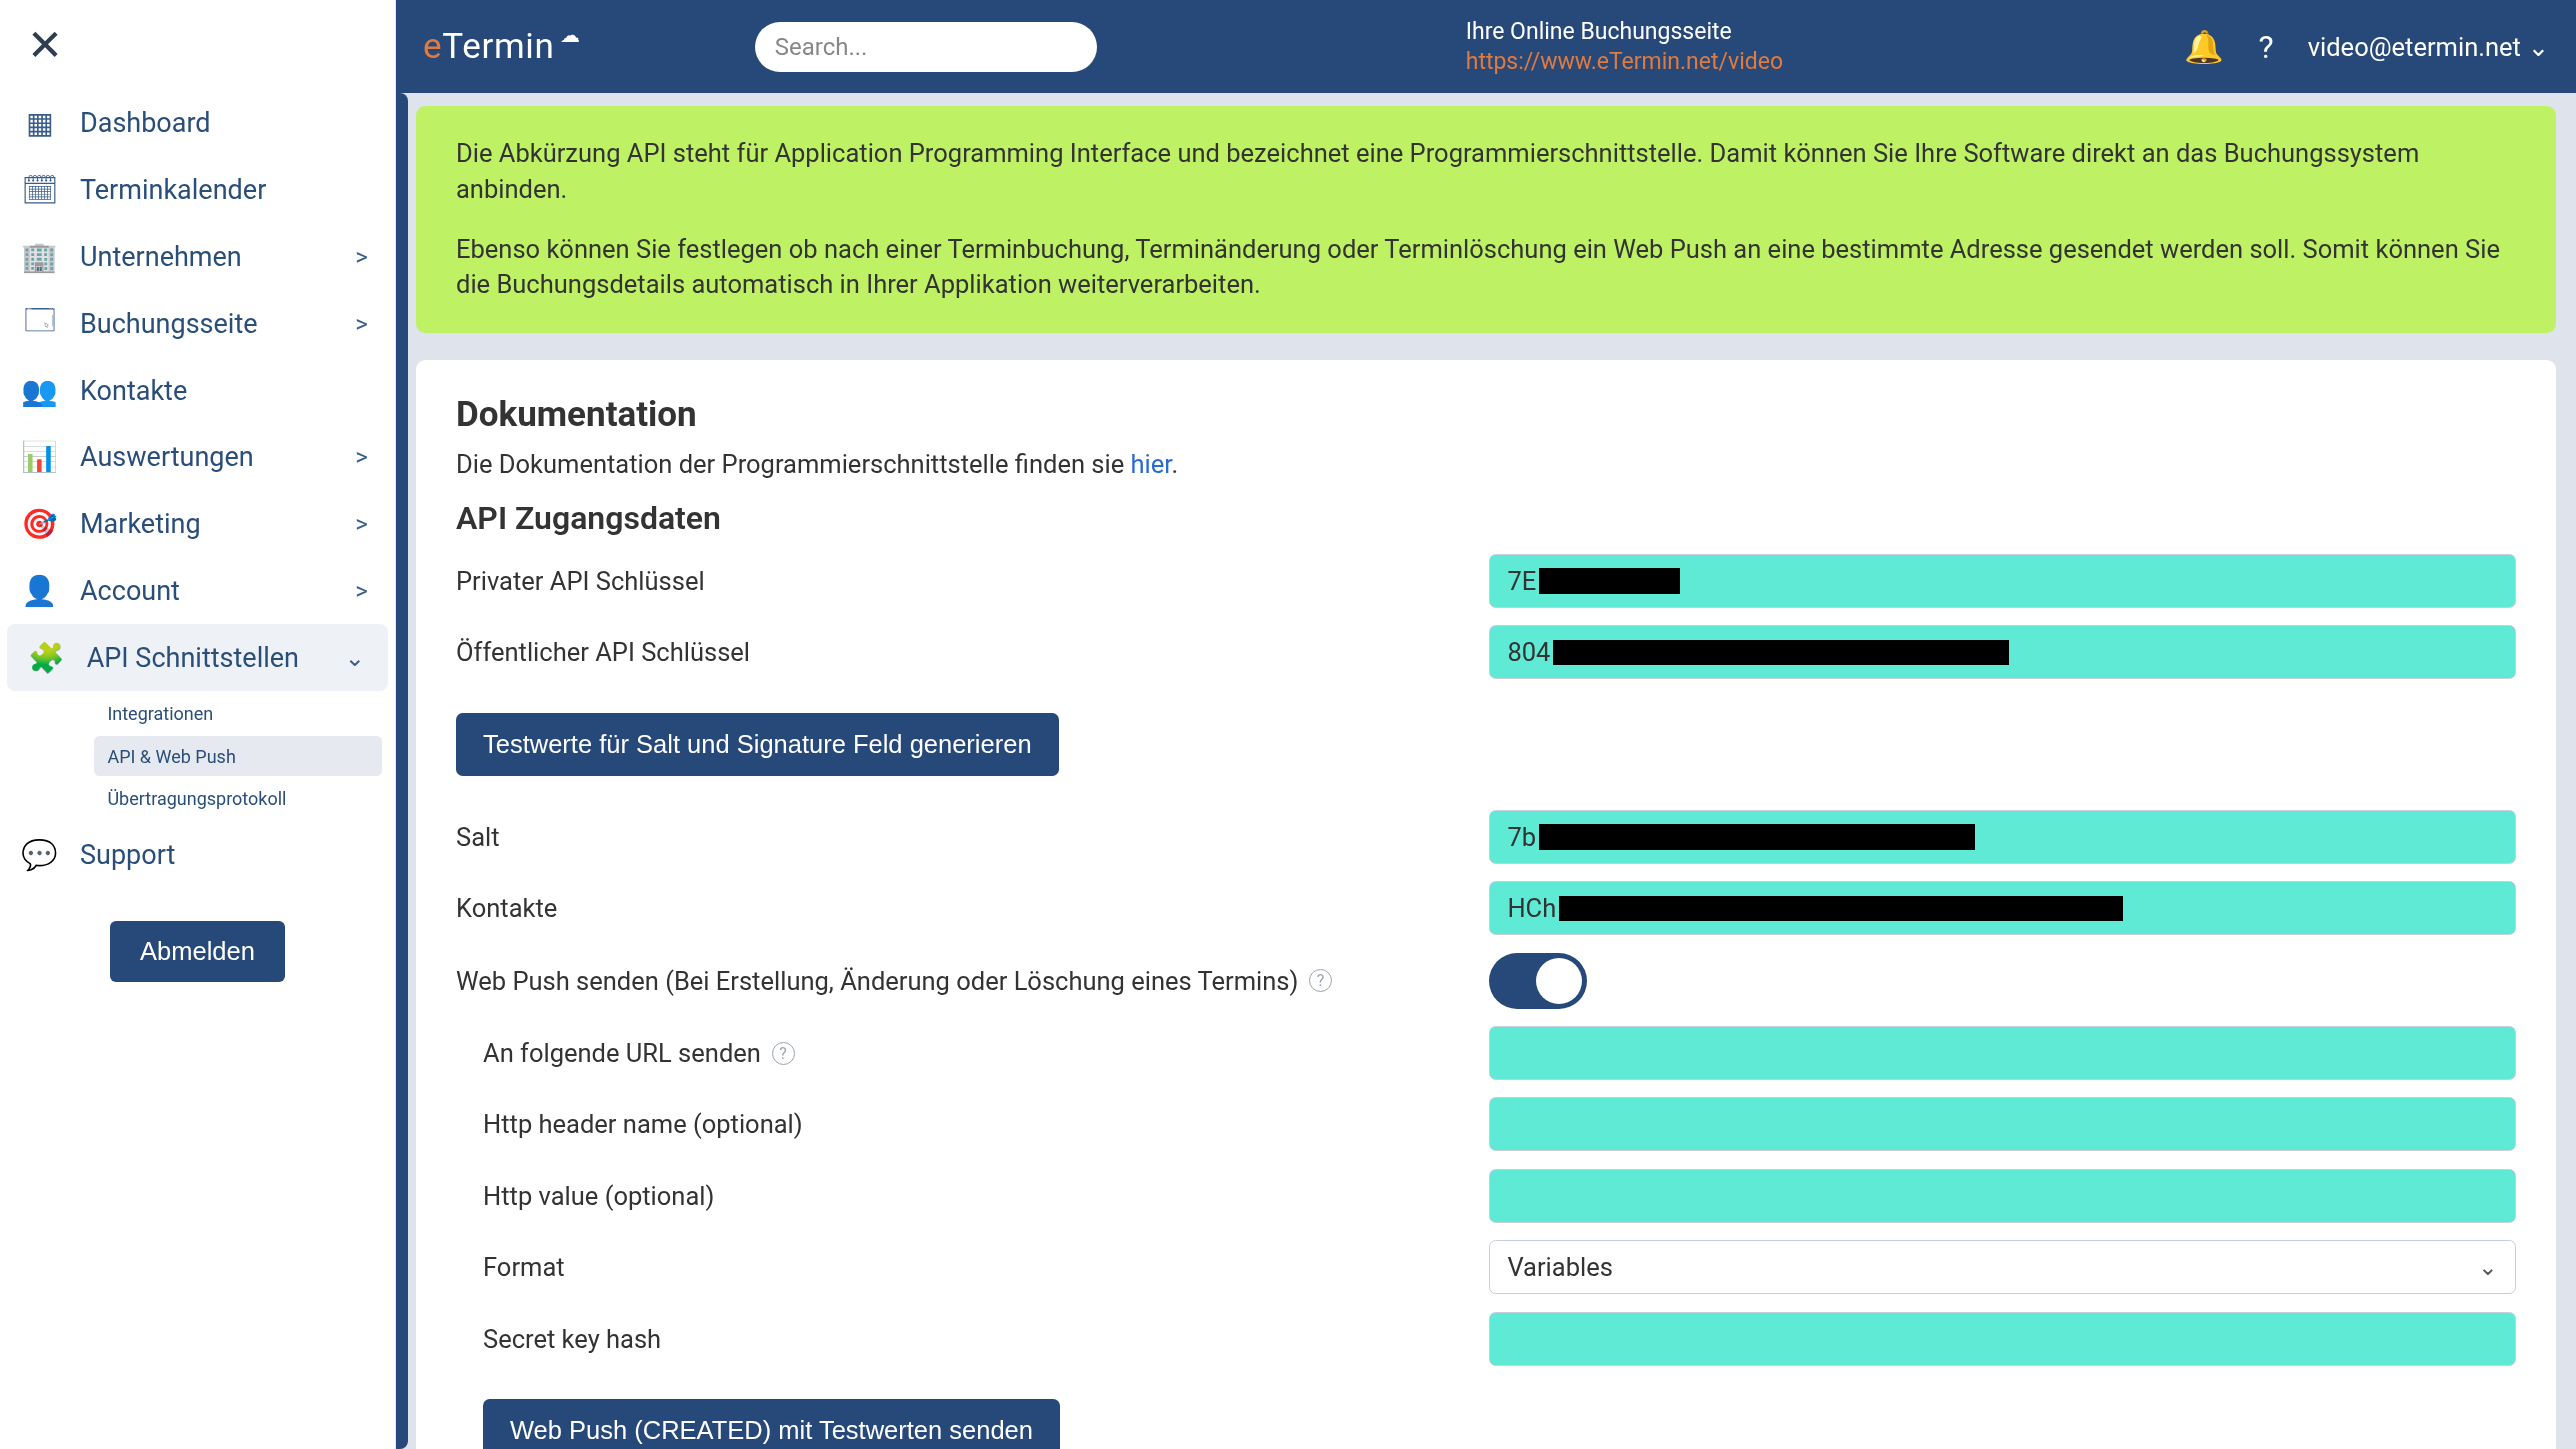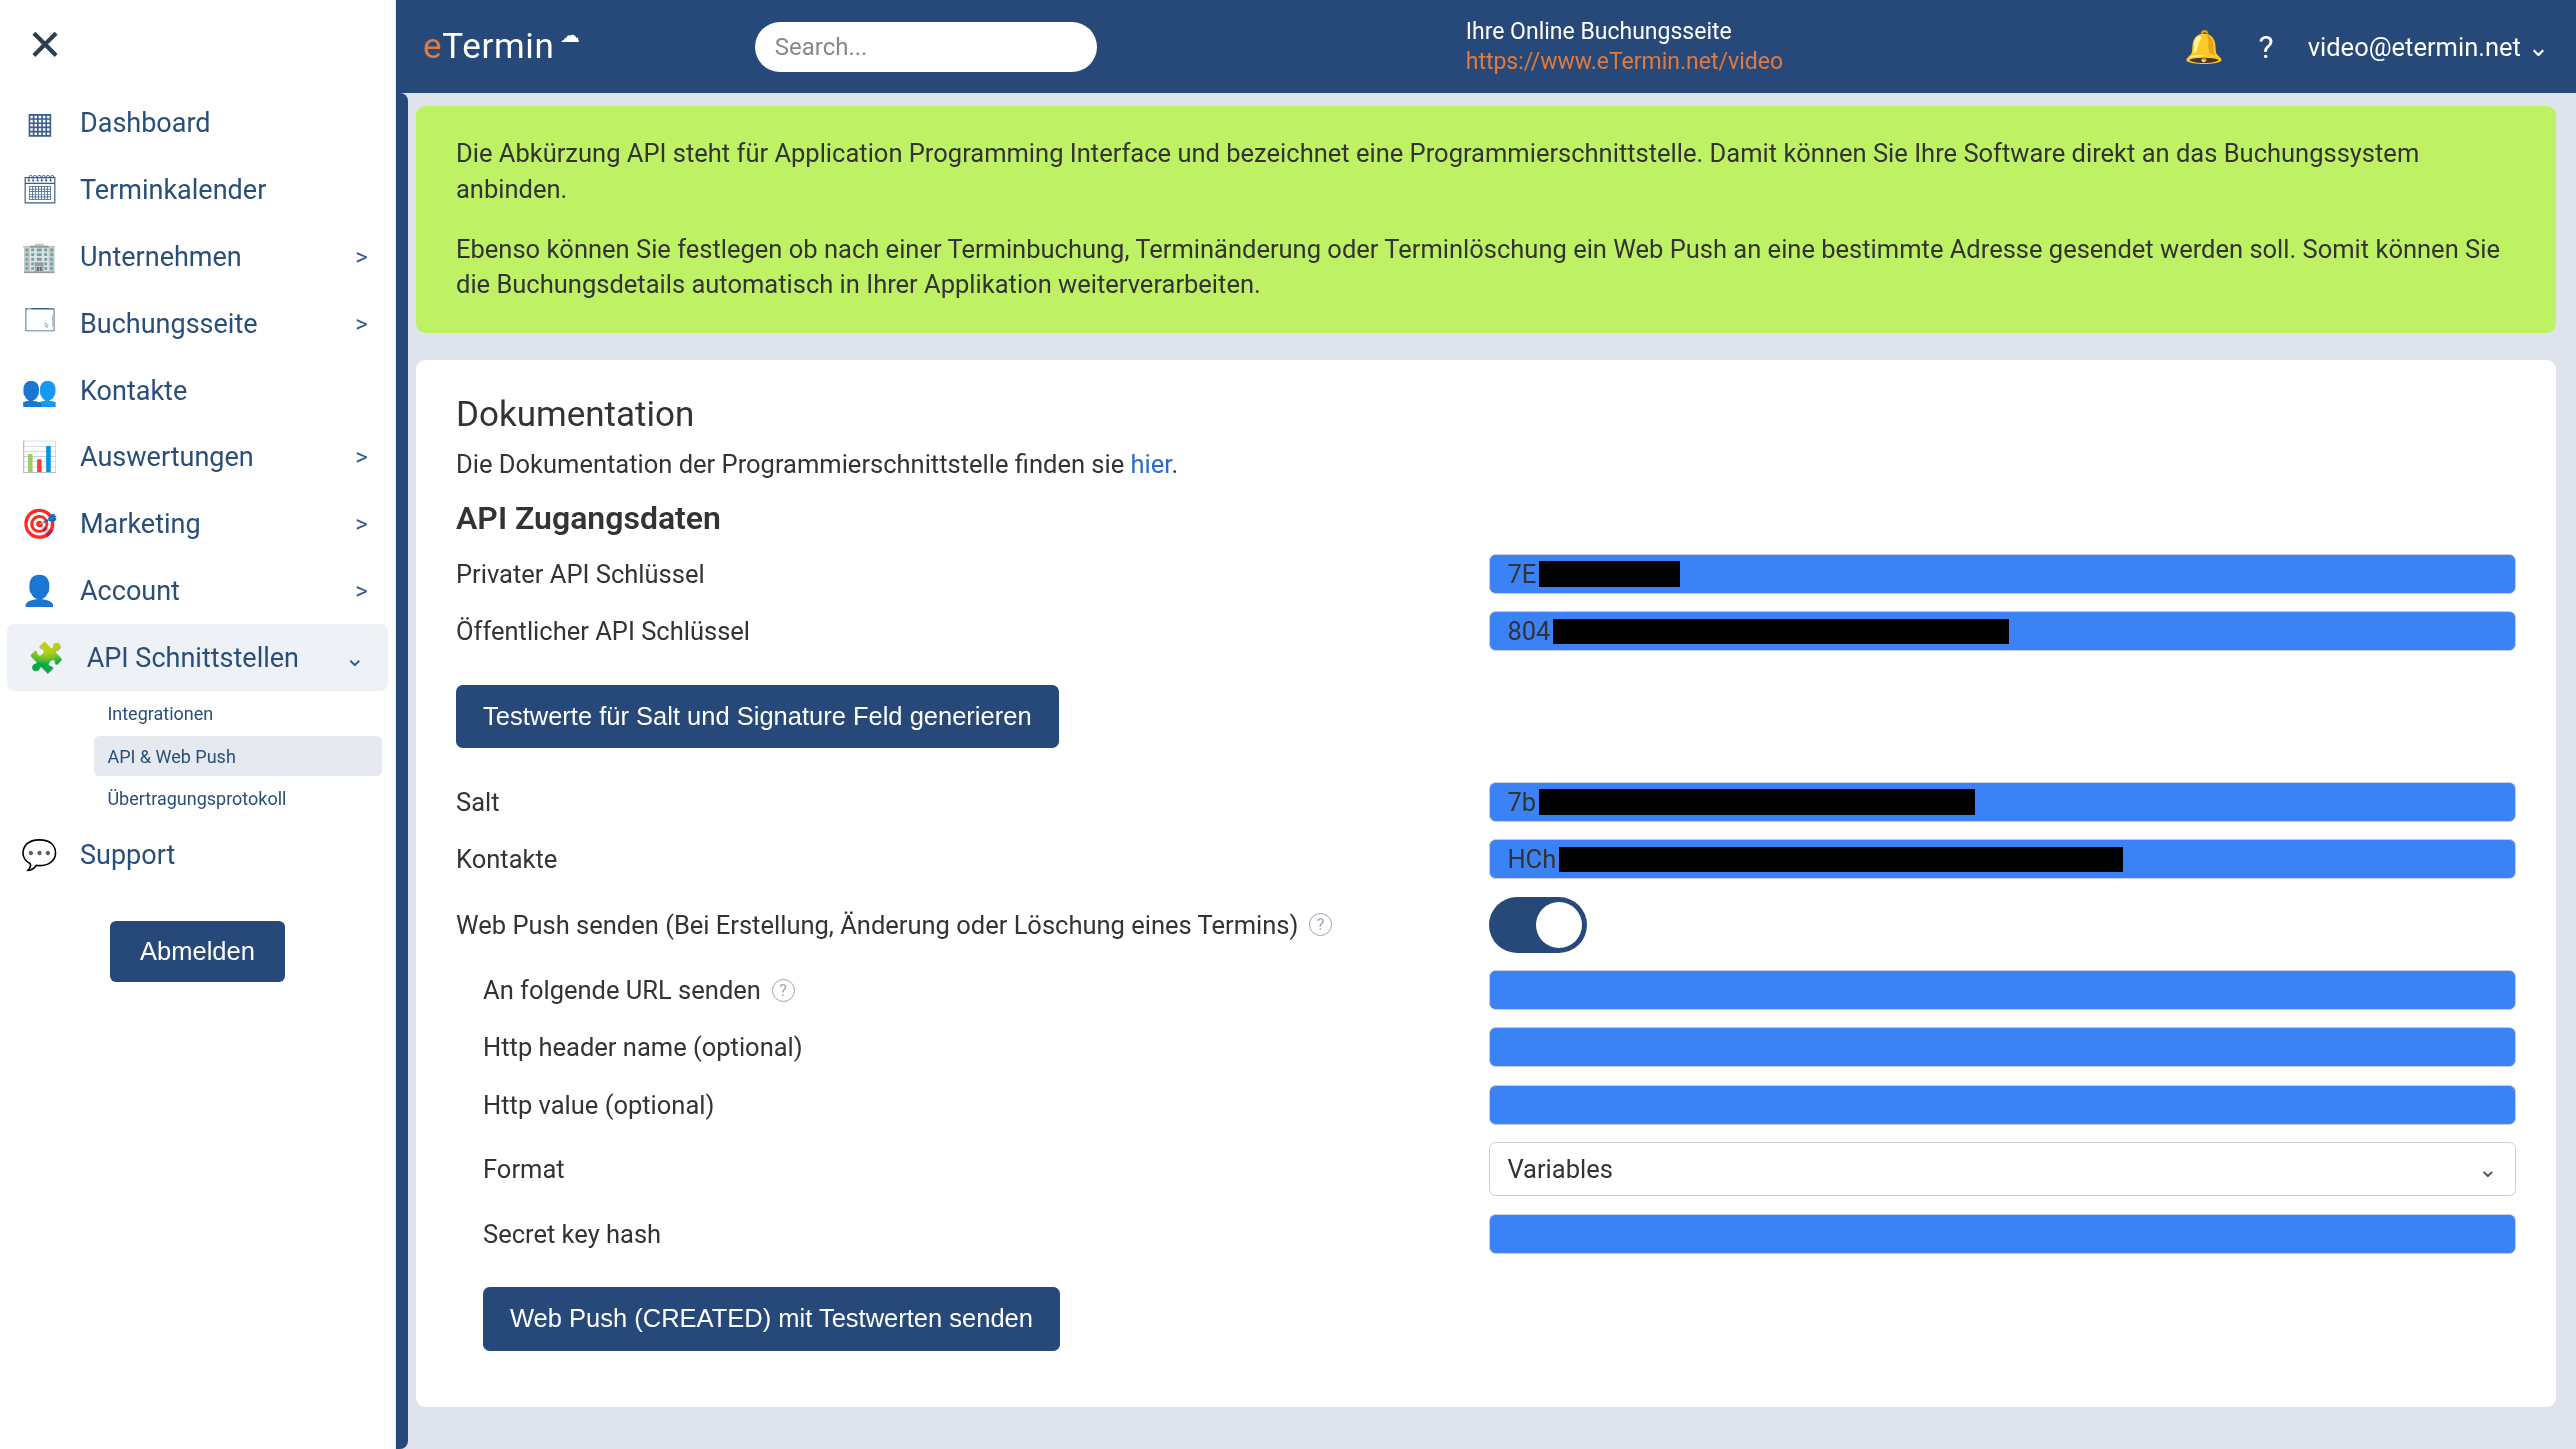--- a/index.html
+++ b/index.html
@@ -158,21 +158,21 @@
     line-height: 1.4;
     color: #333;
   }
   .panel2 {
     background: #fff;
     border-radius: 9.4px;
     padding: 34px 40px 40px 40px;
     font-size: 25.5px;
     color: #333;
   }
-  h2.section { font-size: 35px; font-weight: 400; margin-bottom: 13.4px; }
+  h2.section { font-size: 35px; font-weight: 700; margin-bottom: 13.4px; }
   h2.section2 { font-size: 32px; font-weight: 600; margin: 20px 0 13.4px 0; }
   .doc-line { margin-bottom: 20px; }
   .doc-line a { color: #2a6ad4; text-decoration: none; }
   .form-row {
     display: flex;
     align-items: center;
     margin: 17.4px 0;
   }
   .form-row.indent { padding-left: 27px; }
   .form-label {
@@ -187,26 +187,26 @@
     color: #9aa5b1;
     border-radius: 50%;
     width: 23px; height: 23px;
     display: inline-flex;
     align-items: center;
     justify-content: center;
     font-size: 16px;
   }
   .form-input {
     flex: 1;
-    height: 40px;
+    height: 54px;
     border: 1.3px solid #c9cfd8;
     border-radius: 6.7px;
     padding: 0 17.4px;
     font-size: 25.5px;
-    background: #3b82f6;
+    background: #5eead4;
     display: flex;
     align-items: center;
     position: relative;
   }
   .form-input .masked-prefix { margin-right: 2.7px; }
   .form-input .redact {
     display: inline-block;
     height: 25.5px;
     background: #000;
   }

